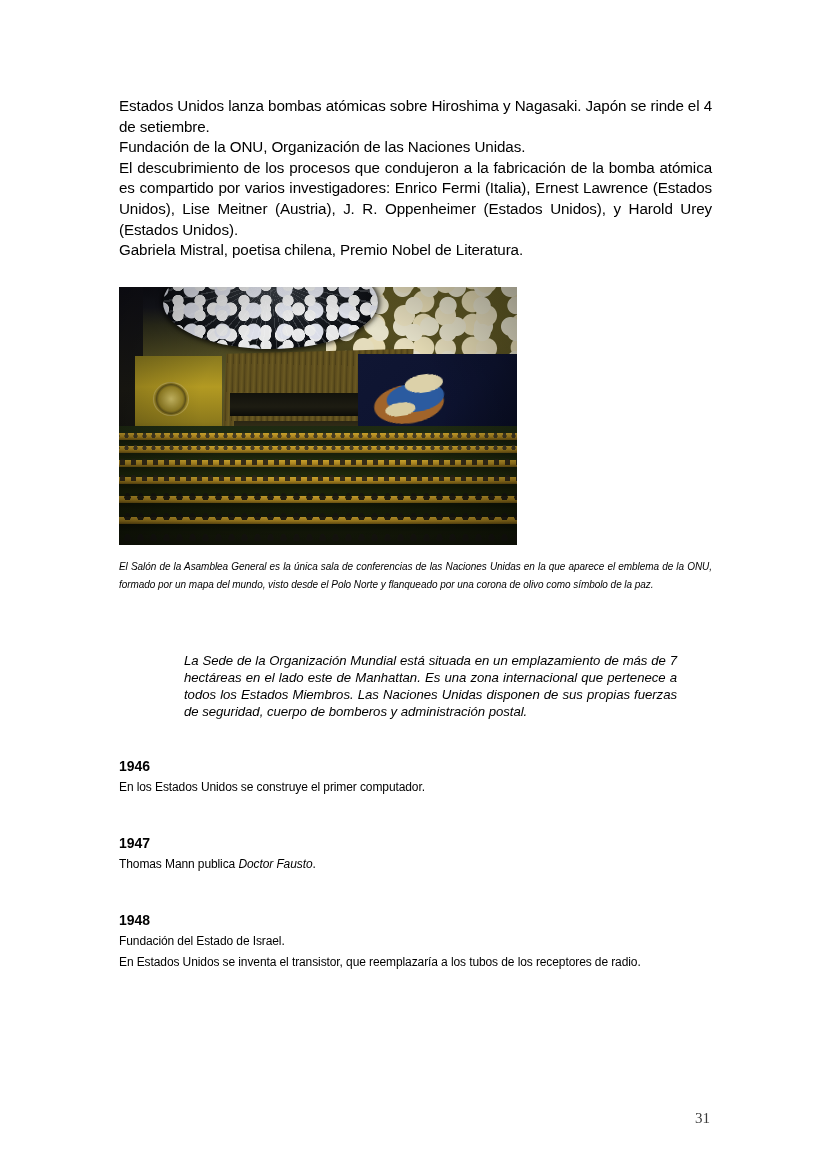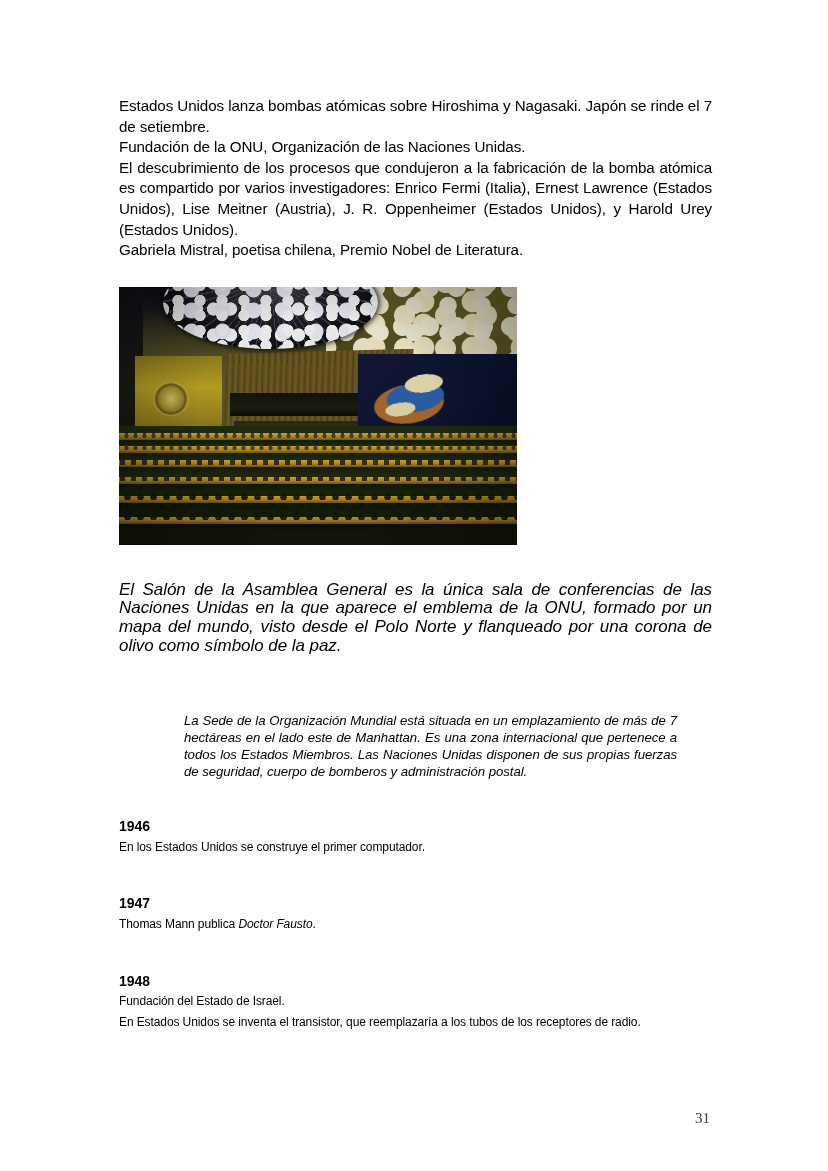--- a/index.html
+++ b/index.html
@@ -206,22 +206,22 @@
       radial-gradient(ellipse 40% 58% at 50% 80%, #3a3424 0%, #3a3424 55%, transparent 58%);
     background-size: 9px 10px;
   }
   .p-vignette {
     position: absolute; inset: 0;
     background: radial-gradient(ellipse at 50% 45%, rgba(0,0,0,0) 42%, rgba(0,0,0,0.42) 100%);
   }
 
   
   .caption {
-    margin-top: 36px;
-    font-size: 17px;
+    margin-top: 13px;
+    font-size: 10px;
     line-height: 18.6px;
     font-style: italic;
     text-align: justify;
     width: 593px;
     letter-spacing: -0.05px;
   }
 
   
   .indent-para {
     margin-top: 57px;
@@ -265,21 +265,21 @@
     padding-left: 20px;
   }
 </style>
 </head>
 <body>
 
 <div class="page">
   <div class="content">
 
     <div class="para block-1">
-      <span class="line">Estados Unidos lanza bombas atómicas sobre Hiroshima y Nagasaki. Japón se rinde el 7 de setiembre.</span>
+      <span class="line">Estados Unidos lanza bombas atómicas sobre Hiroshima y Nagasaki. Japón se rinde el 4 de setiembre.</span>
       <span class="line">Fundación de la ONU, Organización de las Naciones Unidas.</span>
       <span class="line">El descubrimiento de los procesos que condujeron a la fabricación de la bomba atómica es compartido por varios investigadores: Enrico Fermi (Italia), Ernest Lawrence (Estados Unidos), Lise Meitner (Austria), J. R. Oppenheimer (Estados Unidos), y Harold Urey (Estados Unidos).</span>
       <span class="line">Gabriela Mistral, poetisa chilena, Premio Nobel de Literatura.</span>
     </div>
 
     <div class="photo-wrap">
       <div class="photo">
         <div class="p-wall"></div>
         <div class="p-ceil-right"></div>
         <div class="p-leftcol"></div>

